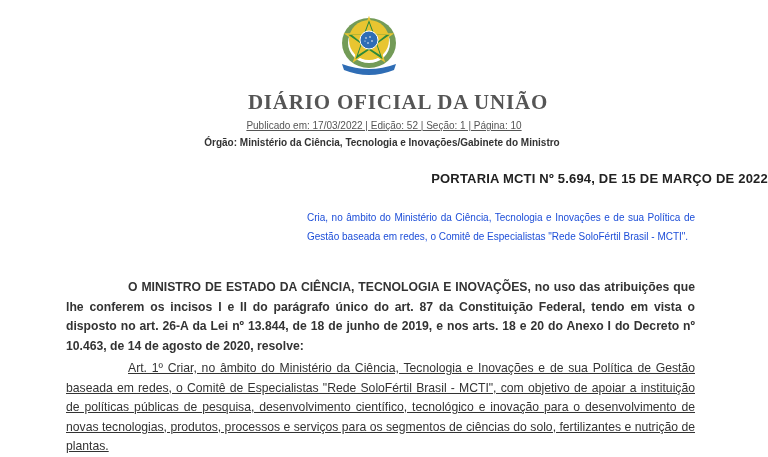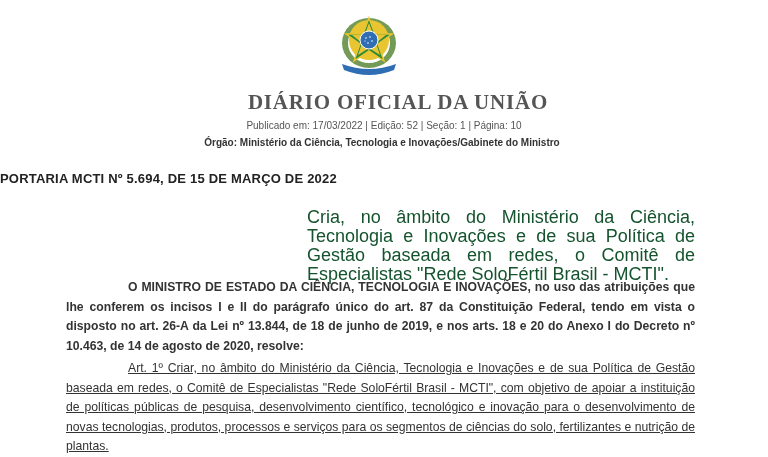--- a/index.html
+++ b/index.html
@@ -1,22 +1,22 @@
 <!DOCTYPE html>
 <html><head>
 <meta charset="utf-8">
 <style>
   html, body { margin: 0; padding: 0; background: #ffffff; }
   body { width: 768px; height: 457px; overflow: hidden; position: relative; font-family: "Liberation Sans", sans-serif; color: #333333; }
   .emblem { position: absolute; left: 334px; top: 10px; width: 70px; height: 70px; }
   .title { position: absolute; left: 0; top: 90px; width: 768px; text-align: center; font-family: "Liberation Serif", serif; font-weight: bold; font-size: 21px; color: #555555; letter-spacing: 0.8px; margin-left: 14px; }
-  .pubinfo { position: absolute; left: 0; top: 120px; width: 768px; text-align: center; font-size: 10px; color: #555555; }
+  .pubinfo { position: absolute; left: 0; top: 120px; width: 768px; text-align: center; font-size: 10px; color: #555555; text-decoration: underline; }
   .orgao { position: absolute; left: 0; top: 137px; width: 764px; text-align: center; font-size: 10px; color: #333333; font-weight: bold; }
-  .portaria { position: absolute; left: 0; top: 171px; width: 768px; text-align: left; font-size: 13px; font-weight: bold; color: #222222; letter-spacing: 0.2px; }
-  .ementa { position: absolute; left: 307px; top: 208px; width: 388px; font-size: 18px; line-height: 19px; text-align: justify; color: #14532d; }
+  .portaria { position: absolute; left: 0; top: 171px; width: 768px; text-align: right; font-size: 13px; font-weight: bold; color: #222222; letter-spacing: 0.2px; }
+  .ementa { position: absolute; left: 307px; top: 208px; width: 388px; font-size: 10px; line-height: 19px; text-align: justify; color: #1d4ed8; }
   .para { position: absolute; left: 66px; width: 629px; font-size: 12.2px; line-height: 19.5px; text-align: justify; color: #333333; text-indent: 62px; }
   .p1 { top: 278px; font-weight: bold; }
   .p2 { top: 359px; text-decoration: underline; }
 </style>
 </head>
 <body>
 
 <div class="emblem">
   <svg width="70" height="70" viewBox="0 0 70 70">
 

